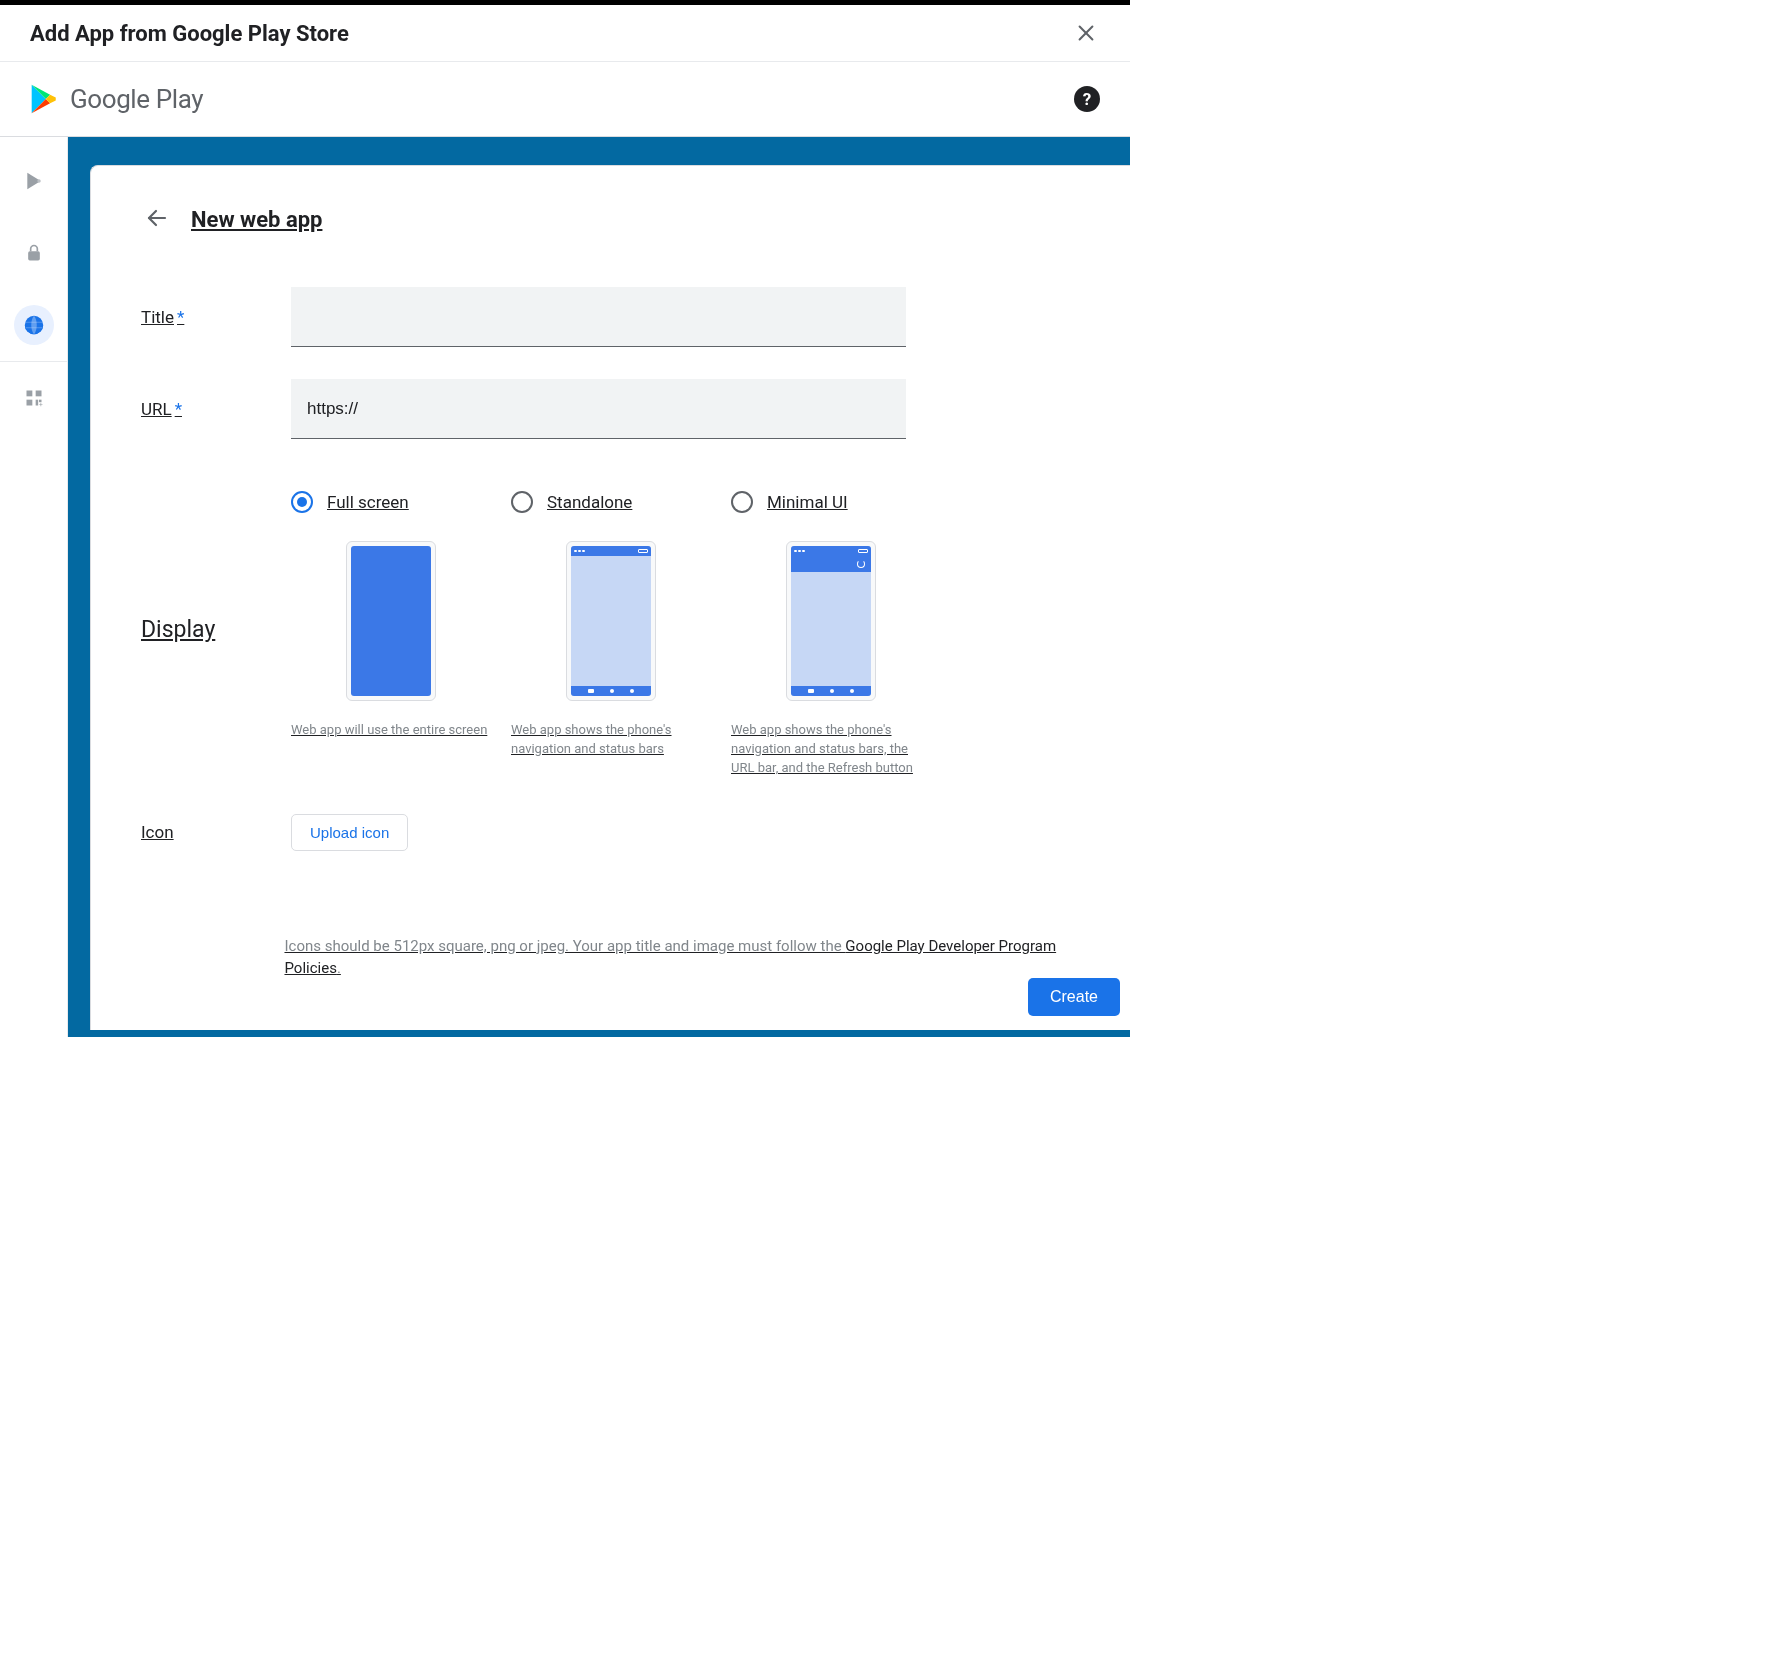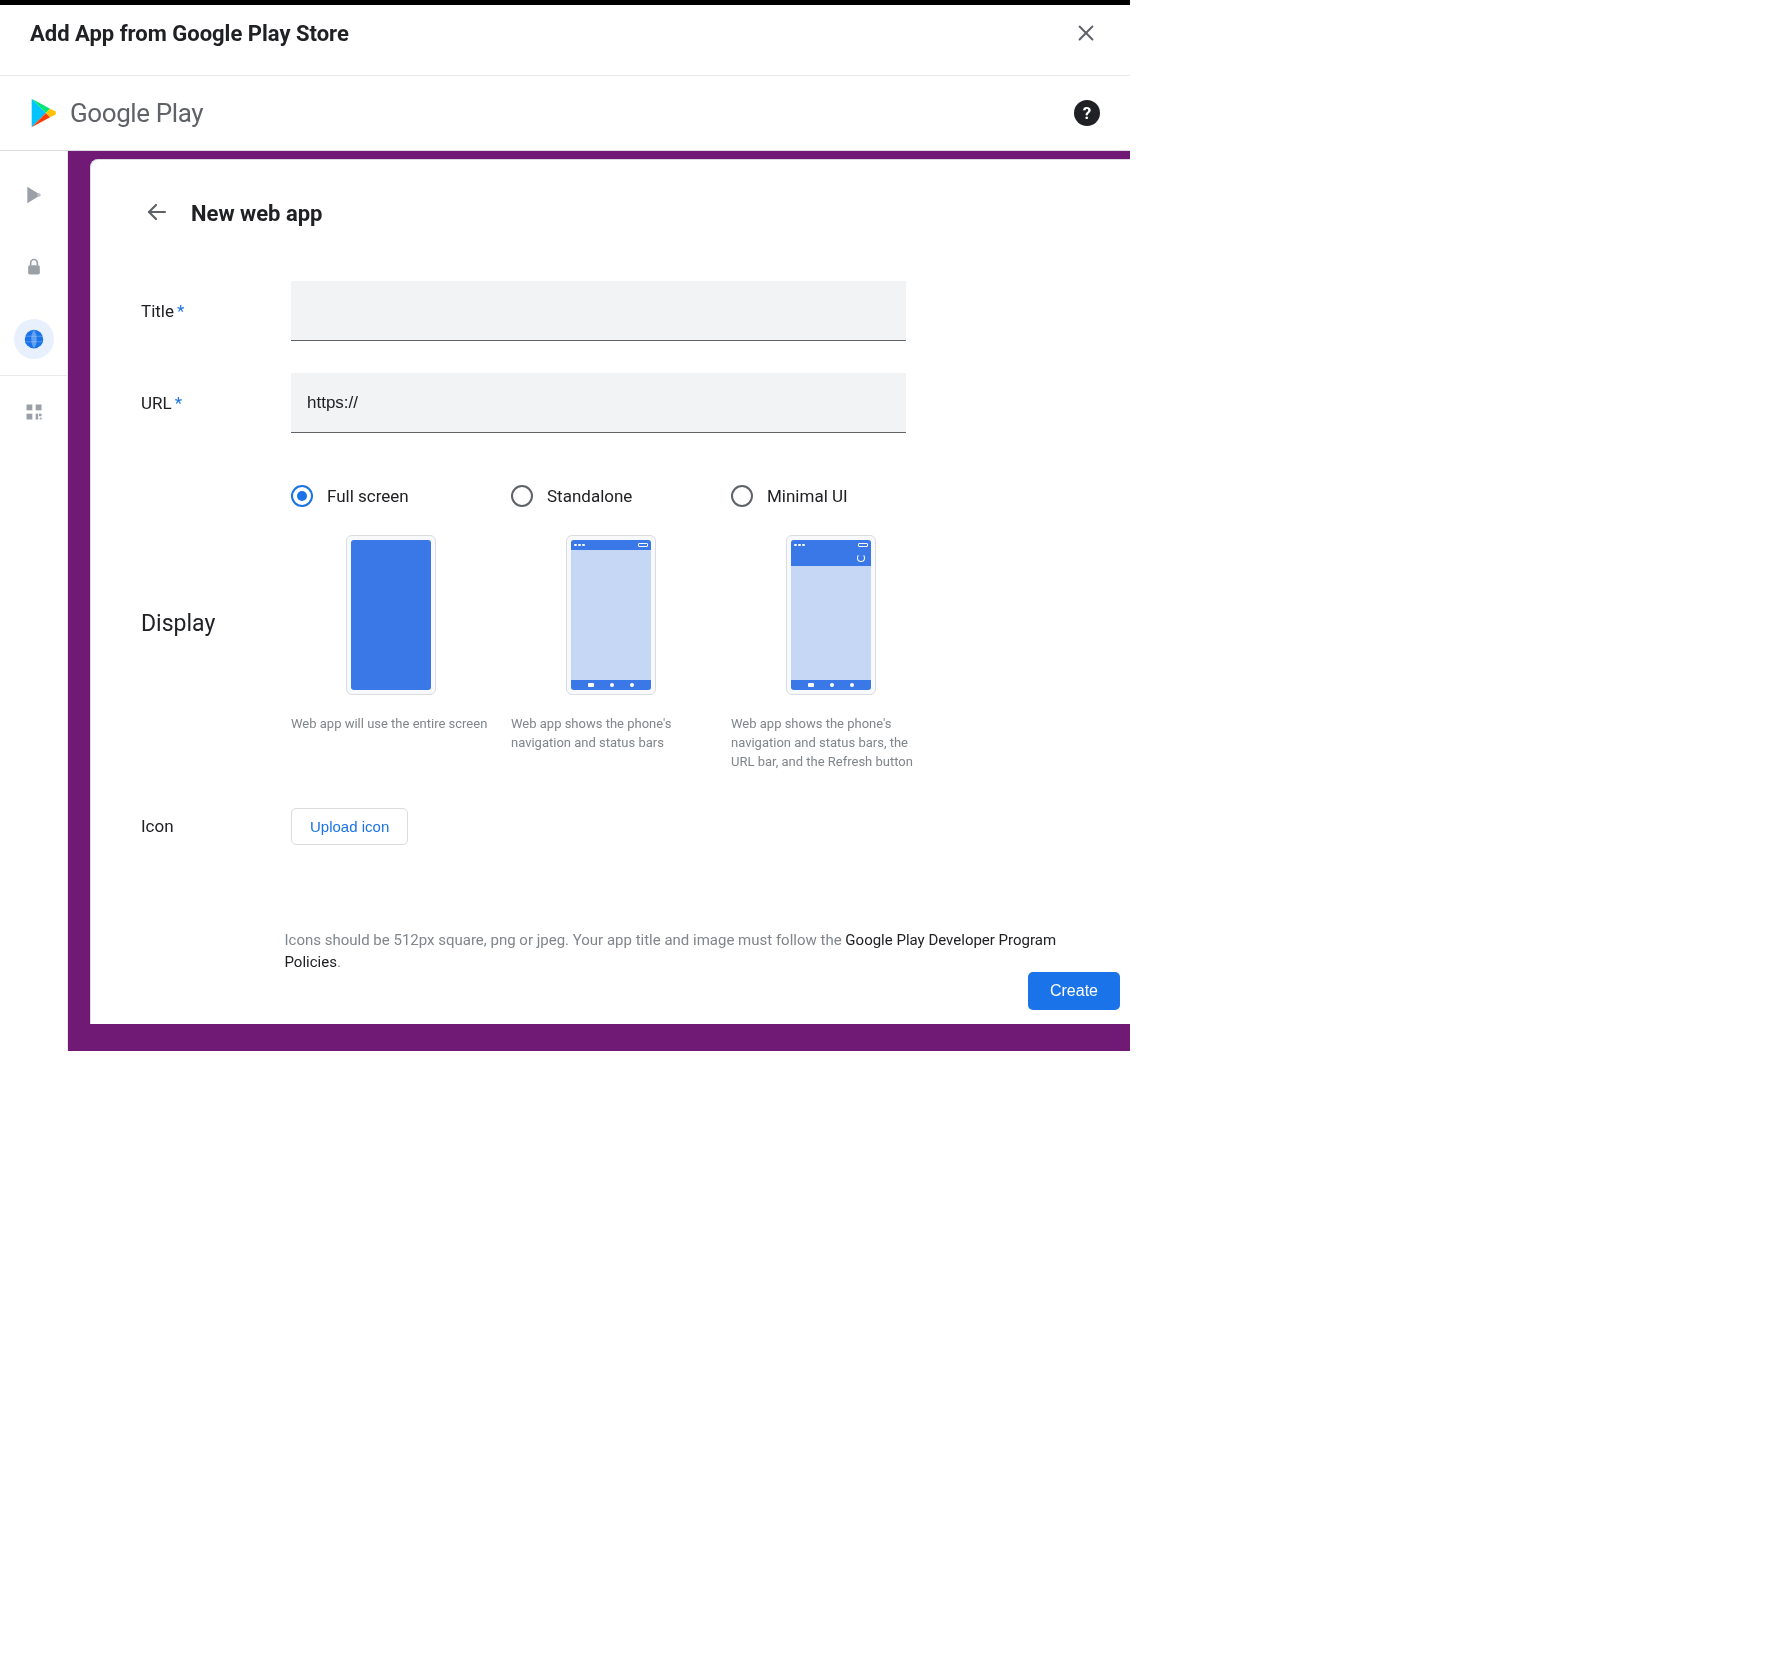--- a/index.html
+++ b/index.html
@@ -7,21 +7,21 @@
     font-family: Roboto, "Helvetica Neue", Arial, sans-serif;
     background: #fff;
     color: #202124;
     width: 1130px;
   }
   .top-black-bar { height: 5px; background: #000; }
   .modal-header {
     display: flex;
     align-items: center;
     justify-content: space-between;
-    padding: 14px 30px 28px 30px;
+    padding: 14px 30px 14px 30px;
     border-bottom: 1px solid #e8eaed;
     gap: 18px;
   }
   .modal-title {
     font-size: 22px;
     font-weight: 700;
     color: #202124;
   }
   .close-btn {
     width: 28px; height: 28px;
@@ -74,22 +74,23 @@
   .rail-item.active { background: #e8f0fe; }
   .rail-divider {
     width: 68px;
     height: 1px;
     background: #e8eaed;
     margin-top: -16px;
     margin-bottom: -16px;
   }
   .main-area {
     flex: 1;
-    background: #701a75;
-    padding: 8px 0 0 22px;
+    background: #0369a1;
+    padding: 28px 0 0 22px;
+    text-decoration: underline;
   }
   .card {
     background: #fff;
     border: 1px solid #dadce0;
     border-bottom: none;
     border-right: none;
     border-radius: 8px 0 0 0;
     padding: 36px 50px 50px 50px;
     min-height: 850px;
     position: relative;

